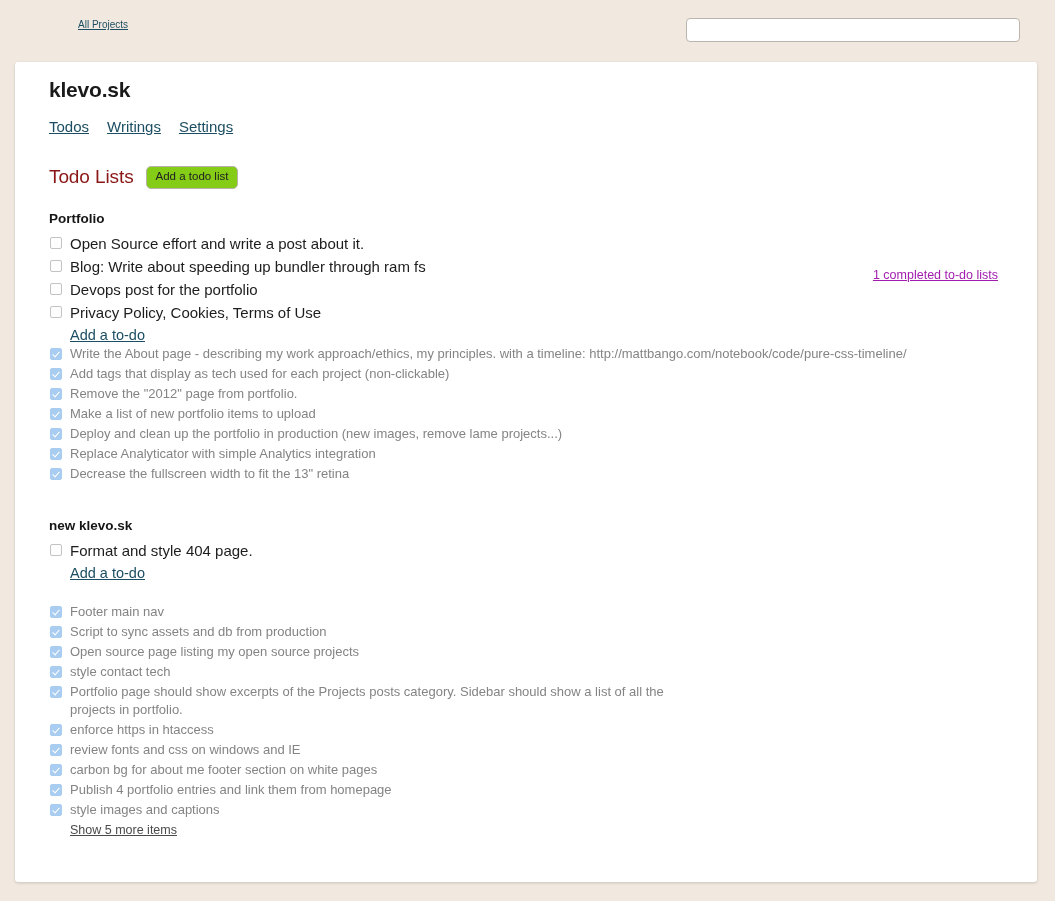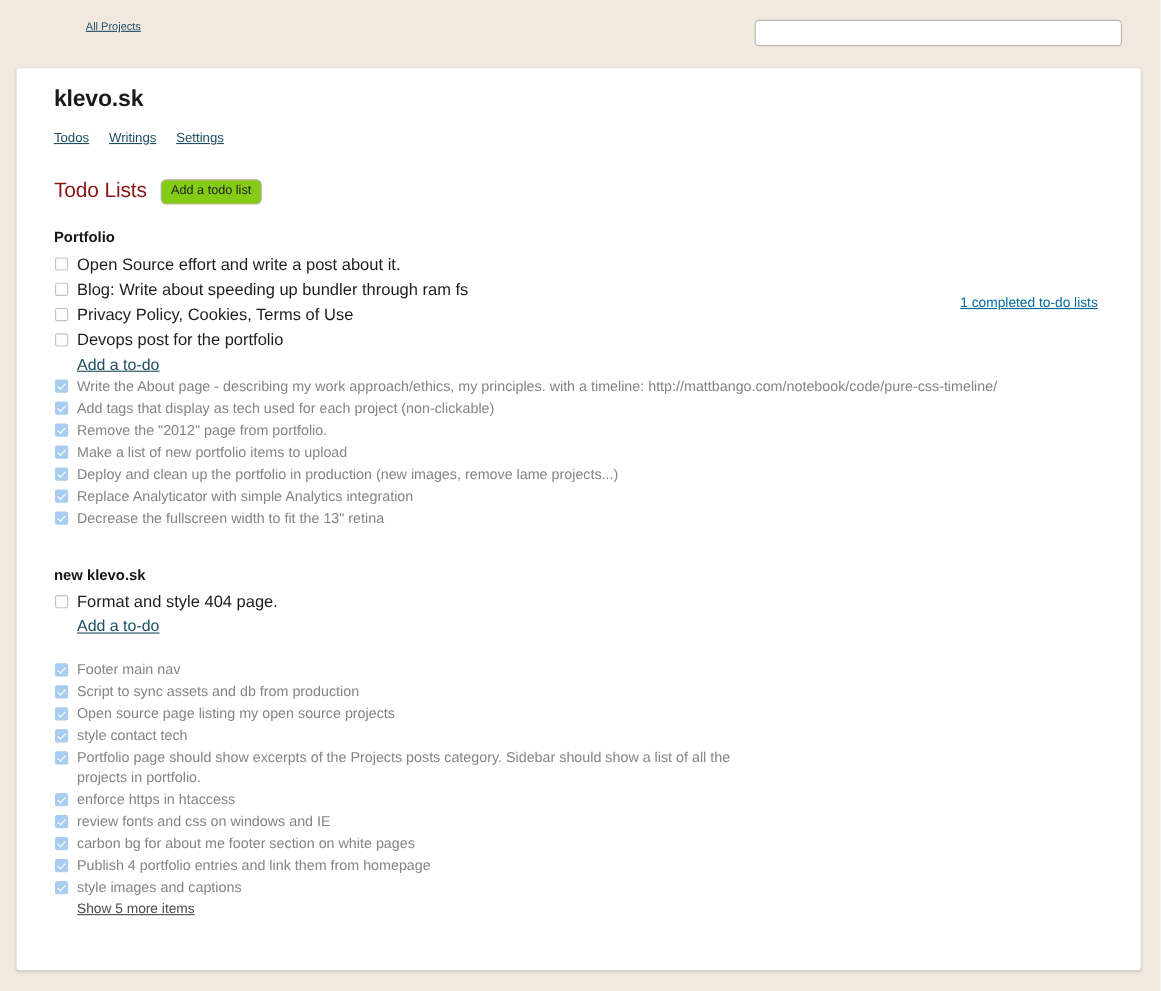--- a/index.html
+++ b/index.html
@@ -75,21 +75,21 @@
     margin: 9px 0 0 0;
     letter-spacing: -0.2px;
   }
 
   .tabs {
     margin-top: 16px;
     display: flex;
     gap: 18px;
   }
   .tab {
-    font-size: 12px;
+    font-size: 15px;
     color: #1c4e63;
     text-decoration: underline;
     cursor: pointer;
   }
 
   .section-head {
     margin-top: 31px;
     display: flex;
     align-items: center;
     gap: 12px;
@@ -111,21 +111,21 @@
     padding: 4px 9px 5px 9px;
     cursor: pointer;
     line-height: 1;
   }
 
   .completed-lists-link {
     position: absolute;
     right: 39px;
     top: 206px;
     font-size: 12.5px;
-    color: #0369a1;
+    color: #a21caf;
     text-decoration: underline;
     cursor: pointer;
   }
 
   
   .todo-group {
     margin-top: 22px;
   }
   .todo-group.second {
     margin-top: 34px;
@@ -250,25 +250,25 @@
         <li class="item">
           <span class="cb open"></span>
           <span class="item-text">Open Source effort and write a post about it.</span>
         </li>
         <li class="item">
           <span class="cb open"></span>
           <span class="item-text">Blog: Write about speeding up bundler through ram fs</span>
         </li>
         <li class="item">
           <span class="cb open"></span>
+          <span class="item-text">Devops post for the portfolio</span>
+        </li>
+        <li class="item">
+          <span class="cb open"></span>
           <span class="item-text">Privacy Policy, Cookies, Terms of Use</span>
-        </li>
-        <li class="item">
-          <span class="cb open"></span>
-          <span class="item-text">Devops post for the portfolio</span>
         </li>
       </ul>
 
       <a class="add-todo-link">Add a to-do</a>
 
       <ul class="items done-block">
         <li class="item done">
           <span class="cb done"></span>
           <span class="item-text">Write the About page - describing my work approach/ethics, my principles. with a timeline: http://mattbango.com/notebook/code/pure-css-timeline/</span>
         </li>

